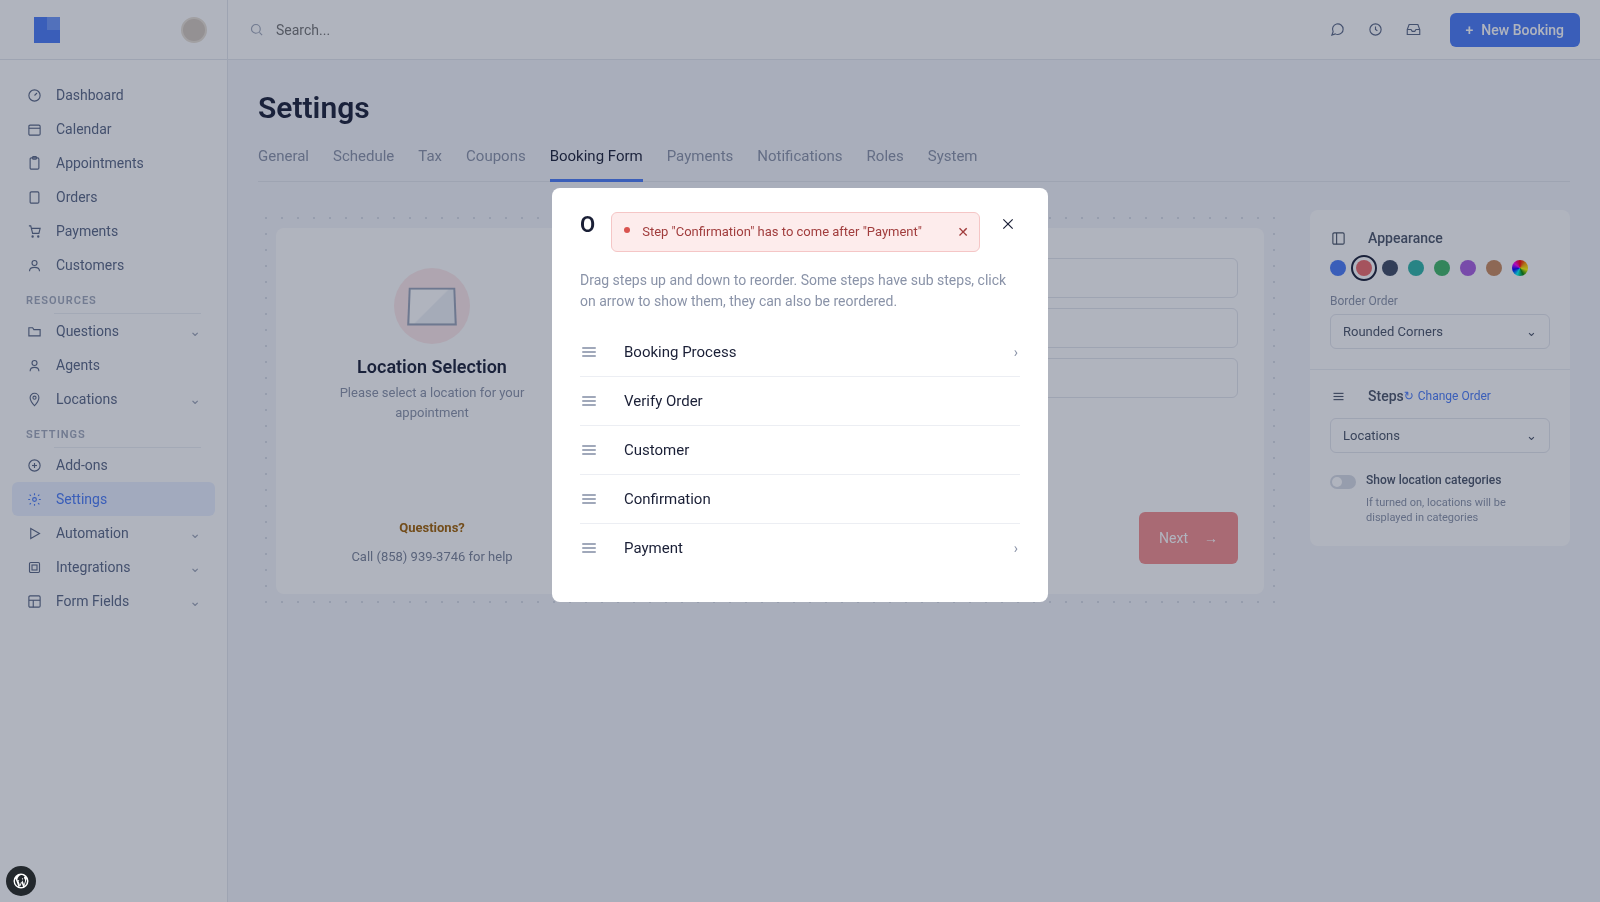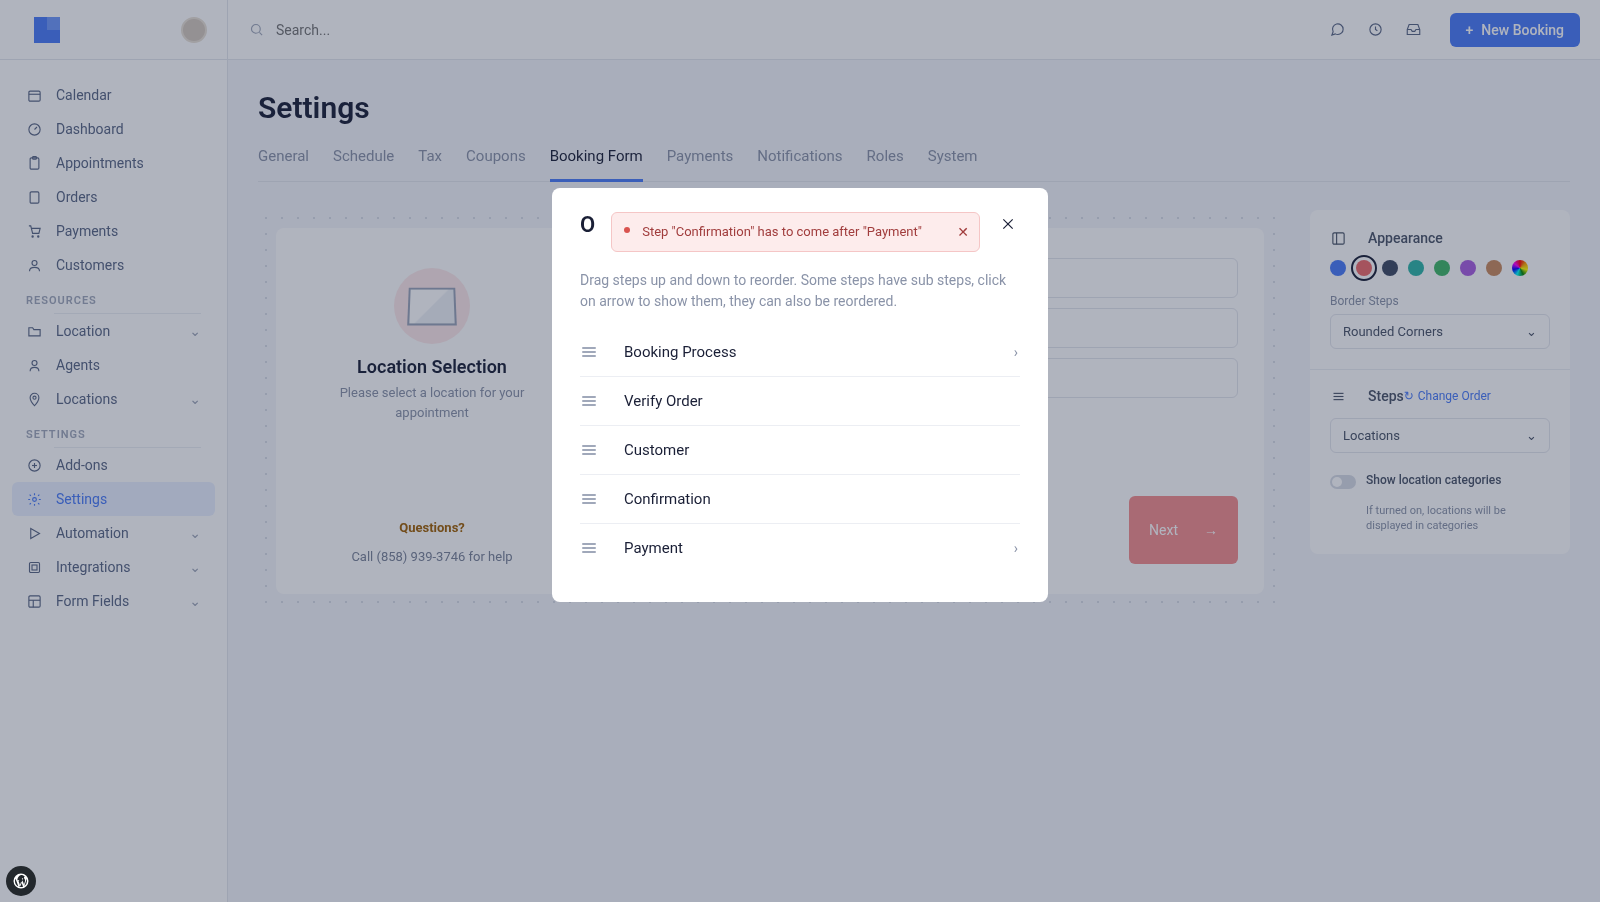--- a/index.html
+++ b/index.html
@@ -45,38 +45,38 @@
 .preview-left{width:260px;text-align:center;display:flex;flex-direction:column;align-items:center;padding-top:10px}
 .map-illus{width:76px;height:76px;border-radius:50%;background:#fde9ea;display:flex;align-items:center;justify-content:center;margin-bottom:12px;position:relative}
 .map-illus::after{content:"";position:absolute;width:44px;height:34px;border:2px solid #9aa4b8;background:linear-gradient(135deg,#fff 49%,#eef1f6 51%);transform:perspective(60px) rotateX(6deg)}
 .loc-title{font-size:18px;font-weight:600;color:#1a1f36;margin-bottom:6px}
 .loc-sub{font-size:13px;color:#8a93a8;line-height:1.5;margin-bottom:auto}
 .questions{margin-top:auto;font-size:13px;color:#7b8499;padding-top:60px}
 .questions b{color:#a16207;display:block;margin-bottom:14px;font-size:13px}
 
 .preview-right{flex:1;display:flex;flex-direction:column}
 .field{border:1px solid #e4e6ed;border-radius:6px;height:40px;margin-bottom:10px}
-.btn-next{background:#f58e8e;color:#fff;border:none;padding:26px 20px;border-radius:6px;align-self:flex-end;margin-top:auto;display:flex;align-items:center;gap:26px;cursor:pointer;font-size:14px}
+.btn-next{background:#f58e8e;color:#fff;border:none;padding:18px 20px;border-radius:6px;align-self:flex-end;margin-top:auto;display:flex;align-items:center;gap:16px;cursor:pointer;font-size:14px}
 
 
 .side-panel{width:260px;background:#fff;border-radius:8px;padding:20px;align-self:flex-start}
 .panel-section-title{display:flex;align-items:center;gap:22px;font-size:14px;color:#4a5468;font-weight:500;margin-bottom:14px}
 .color-row{display:flex;gap:10px;margin-bottom:18px}
 .color-dot{width:16px;height:16px;border-radius:50%;cursor:pointer}
 .color-dot.selected{outline:2px solid #1a1f36;outline-offset:3px}
 .field-label{font-size:12px;color:#8a93a8;margin-bottom:6px}
 .select{border:1px solid #e4e6ed;border-radius:6px;padding:9px 12px;font-size:13px;color:#4a5468;display:flex;align-items:center;justify-content:space-between;cursor:pointer;margin-bottom:20px}
 .divider{border-top:1px solid #eceef3;margin:0 -20px 18px}
 .panel-row{display:flex;align-items:center;justify-content:flex-start;margin-bottom:14px}
 .link-small{font-size:12px;color:#4a7bf7;display:flex;align-items:center;gap:4px;cursor:pointer}
 .toggle-row{display:flex;gap:10px;align-items:flex-start}
 .toggle{width:26px;height:14px;background:#d8dce5;border-radius:9px;position:relative;flex-shrink:0;margin-top:2px;cursor:pointer}
 .toggle::after{content:"";position:absolute;width:10px;height:10px;background:#fff;border-radius:50%;top:2px;left:2px}
 .toggle-text{font-size:12px;color:#4a5468;font-weight:500}
-.toggle-sub{font-size:11px;color:#8a93a8;line-height:1.4;margin-top:16px}
+.toggle-sub{font-size:11px;color:#8a93a8;line-height:1.4;margin-top:8px}
 
 
 .overlay{position:absolute;inset:0;background:rgba(30,40,70,0.35);display:flex;align-items:flex-start;justify-content:center;padding-top:188px}
 .modal{width:496px;background:#fff;border-radius:8px;padding:24px 28px 30px;position:relative}
 .modal-header{display:flex;align-items:flex-start;gap:16px}
 .modal-title{font-size:22px;font-weight:600;color:#1a1f36}
 .alert{flex:1;background:#fdecec;border:1px solid #f5c6c6;border-radius:6px;padding:10px 36px 10px 30px;font-size:13px;color:#a13d3d;position:relative;line-height:1.4}
 .alert::before{content:"";position:absolute;left:12px;top:14px;width:6px;height:6px;background:#d9534f;border-radius:50%}
 .alert-close{position:absolute;right:10px;top:10px;color:#a13d3d;cursor:pointer;font-size:14px}
 .modal-close{color:#1a1f36;cursor:pointer;padding:4px}
@@ -102,34 +102,34 @@
   <aside class="sidebar">
     <div class="sidebar-top">
       <div class="logo"></div>
       <div class="avatar"></div>
     </div>
 
     <nav class="nav" id="nav-main">
         <div class="nav-item">
           <span class="nav-icon">
             <svg viewBox="0 0 24 24">
+              <circle cx="12" cy="12" r="9"></circle>
+              <path d="M12 12l4-4"></path>
+            </svg>
+          </span>
+          <span>Dashboard</span>
+        </div>
+        <div class="nav-item">
+          <span class="nav-icon">
+            <svg viewBox="0 0 24 24">
               <rect x="3" y="5" width="18" height="16" rx="2"></rect>
               <line x1="3" y1="10" x2="21" y2="10"></line>
             </svg>
           </span>
           <span>Calendar</span>
-        </div>
-        <div class="nav-item">
-          <span class="nav-icon">
-            <svg viewBox="0 0 24 24">
-              <circle cx="12" cy="12" r="9"></circle>
-              <path d="M12 12l4-4"></path>
-            </svg>
-          </span>
-          <span>Dashboard</span>
         </div>
         <div class="nav-item">
           <span class="nav-icon">
             <svg viewBox="0 0 24 24">
               <rect x="5" y="3" width="14" height="18" rx="2"></rect>
               <rect x="9" y="1" width="6" height="4" rx="1"></rect>
             </svg>
           </span>
           <span>Appointments</span>
         </div>
@@ -161,21 +161,21 @@
           <span>Customers</span>
         </div>
         <div class="nav-section">RESOURCES</div>
         <div class="nav-divider"></div>
         <div class="nav-item">
           <span class="nav-icon">
             <svg viewBox="0 0 24 24">
               <path d="M3 6h6l2 3h10v10H3z"></path>
             </svg>
           </span>
-          <span>Location</span>
+          <span>Questions</span>
           <span class="nav-chevron">⌄</span>
         </div>
         <div class="nav-item">
           <span class="nav-icon">
             <svg viewBox="0 0 24 24">
               <circle cx="12" cy="8" r="4"></circle>
               <path d="M5 21c0-4 3-6 7-6s7 2 7 6"></path>
             </svg>
           </span>
           <span>Agents</span>
@@ -331,21 +331,21 @@
           <div class="color-row" id="color-row">
               <div class="color-dot" style="background: rgb(74, 123, 247);"></div>
               <div class="color-dot selected" style="background: rgb(239, 106, 106);"></div>
               <div class="color-dot" style="background: rgb(62, 74, 99);"></div>
               <div class="color-dot" style="background: rgb(47, 181, 168);"></div>
               <div class="color-dot" style="background: rgb(63, 183, 104);"></div>
               <div class="color-dot" style="background: rgb(169, 94, 224);"></div>
               <div class="color-dot" style="background: rgb(201, 139, 95);"></div>
               <div class="color-dot" style="background: conic-gradient(red, orange, yellow, green, cyan, blue, magenta, red);"></div>
             </div>
-          <div class="field-label">Border Steps</div>
+          <div class="field-label">Border Order</div>
           <div class="select">
             <span>Rounded Corners</span>
             <span>⌄</span>
           </div>
           <div class="divider"></div>
           <div class="panel-row">
             <div class="panel-section-title" style="margin-bottom:0">
               <span class="nav-icon">
                   <svg viewBox="0 0 24 24">
                     <line x1="4" y1="7" x2="20" y2="7"></line>

